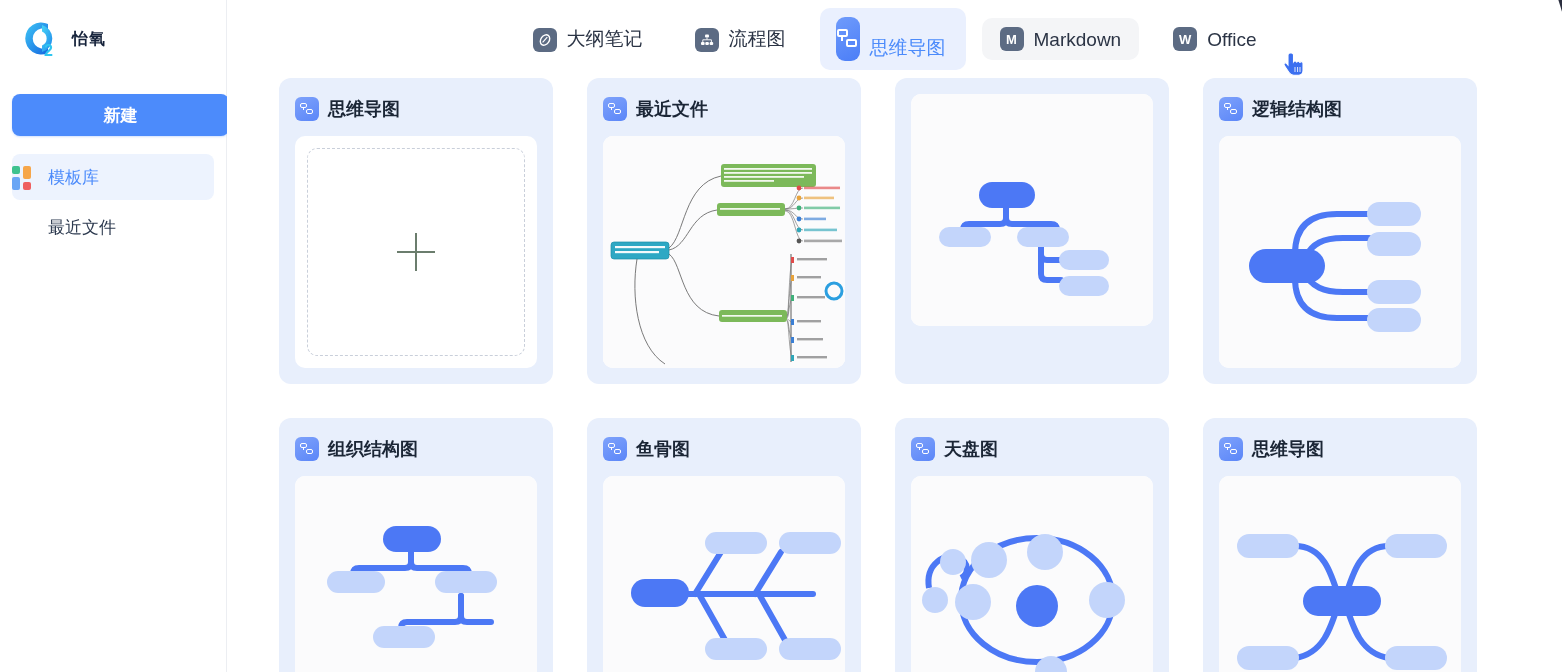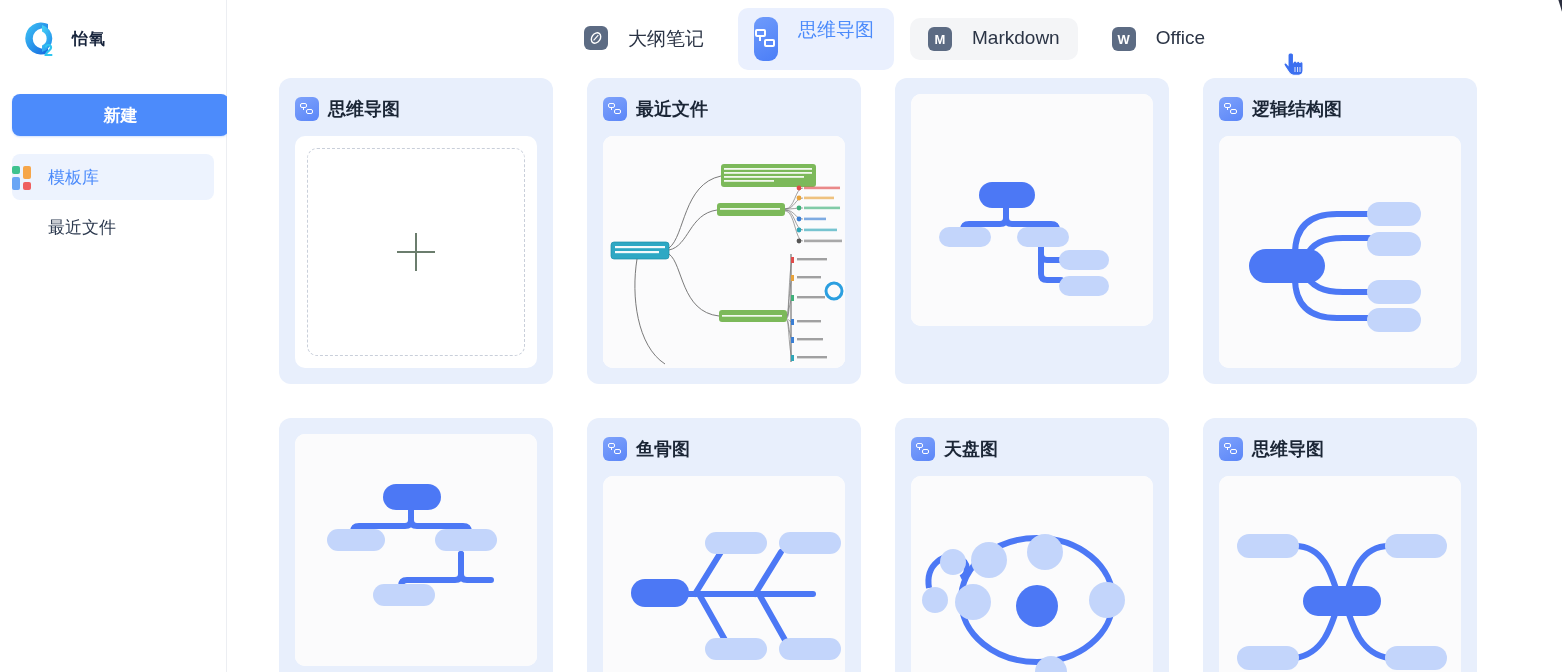--- a/index.html
+++ b/index.html
@@ -61,21 +61,21 @@
   .doc-ico s.l1 { top:5px;  width:12px; }
   .doc-ico s.l2 { top:9px;  width:12px; }
   .doc-ico s.l3 { top:13px; width:7px; }
 
   
   .main { flex:1; position:relative; height:672px; overflow:hidden; background:#fff; }
 
   .topbar { height: 78px; display:flex; align-items:center; justify-content:center; gap:0; position:relative;}
   .tabs { display:flex; align-items:center; gap:0; }
   .tab {
-    display:flex; align-items:flex-start; gap:20px;
+    display:flex; align-items:flex-end; gap:10px;
     padding: 9px 18px; border-radius:10px;
     font-size:19px; color:#2b3445; cursor:pointer; white-space:nowrap;
     margin: 0 8px;
   }
   .tab .tico {
     width:24px; height:24px; border-radius:6px; background:#5c6b83;
     display:flex; align-items:center; justify-content:center;
     color:#fff; font-size:13px; font-weight:700; flex:0 0 24px;
   }
   .tab.active { background:#eaf0fe; color:#4c8bfb; padding: 9px 20px 9px 16px; }
@@ -209,20 +209,32 @@
         <div class="tab">
           <span class="tico">
             <svg width="14" height="14" viewBox="0 0 14 14">
                 <ellipse cx="7" cy="7" rx="4.2" ry="5.6" transform="rotate(35 7 7)" fill="none" stroke="#fff" stroke-width="1.4"></ellipse>
                 <path d="M4.6 9.4 L9.3 4.2" stroke="#fff" stroke-width="1.2"></path>
               </svg>
           </span>
           <span>大纲笔记</span>
         </div>
 
+        <div class="tab">
+          <span class="tico">
+            <svg width="14" height="14" viewBox="0 0 14 14">
+                <rect x="5" y="1.5" width="4" height="3" rx="1" fill="#fff"></rect>
+                <rect x="1" y="9" width="3.6" height="3" rx="1" fill="#fff"></rect>
+                <rect x="5.3" y="9" width="3.6" height="3" rx="1" fill="#fff"></rect>
+                <rect x="9.6" y="9" width="3.6" height="3" rx="1" fill="#fff"></rect>
+                <path d="M7 4.7 V6.6 M2.8 9 V6.8 H11.4 V9" stroke="#fff" stroke-width="0.9" fill="none"></path>
+              </svg>
+          </span>
+          <span>流程图</span>
+        </div>
 
         <div class="tab active">
           <span class="tico big">
             <span class="mm-glyph">
                 <b></b>
                 <em></em>
                 <u></u>
               </span>
           </span>
           <span>思维导图</span>
@@ -411,20 +423,30 @@
             <rect x="30" y="113" width="76" height="34" rx="17" fill="#4c78f5"></rect>
             <rect x="148" y="66" width="54" height="24" rx="12" fill="#c3d5fb"></rect>
             <rect x="148" y="96" width="54" height="24" rx="12" fill="#c3d5fb"></rect>
             <rect x="148" y="144" width="54" height="24" rx="12" fill="#c3d5fb"></rect>
             <rect x="148" y="172" width="54" height="24" rx="12" fill="#c3d5fb"></rect>
           </svg>
         </div>
       </div>
 
       <div class="card">
+        <div class="card-head">
+          <span class="card-ico">
+              <span class="mm-glyph">
+                <b></b>
+                <em></em>
+                <u></u>
+              </span>
+            </span>
+          <span class="card-title">组织结构图</span>
+        </div>
         <div class="thumb">
           <svg class="thumb-img" viewBox="0 0 242 232">
             <g fill="none" stroke="#4c78f5" stroke-width="6" stroke-linecap="round">
               <path d="M116 72 V86"></path>
               <path d="M116 86 Q116 92 110 92 H64 Q58 92 58 98"></path>
               <path d="M116 86 Q116 92 122 92 H168 Q174 92 174 98"></path>
               <path d="M166 120 V140 Q166 146 160 146 H112 Q106 146 106 152"></path>
               <path d="M166 120 V140 Q166 146 172 146 H196"></path>
             </g>
             <rect x="88" y="50" width="58" height="26" rx="13" fill="#4c78f5"></rect>

